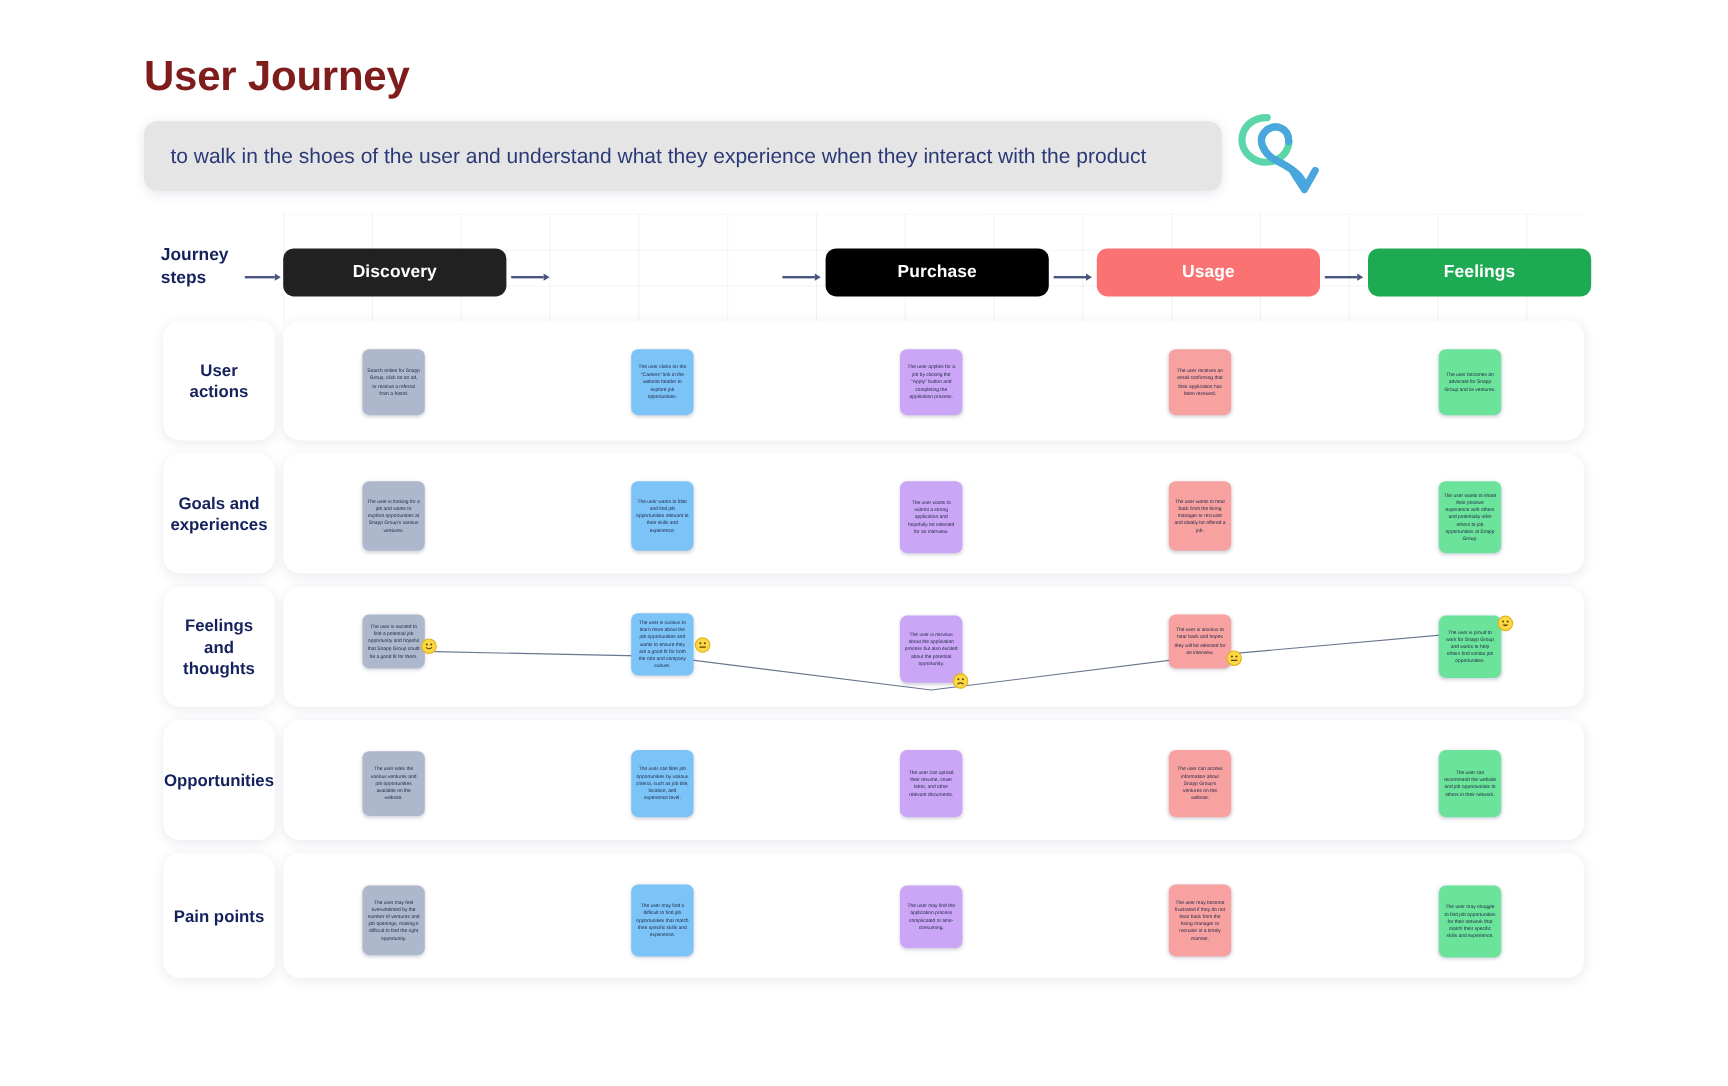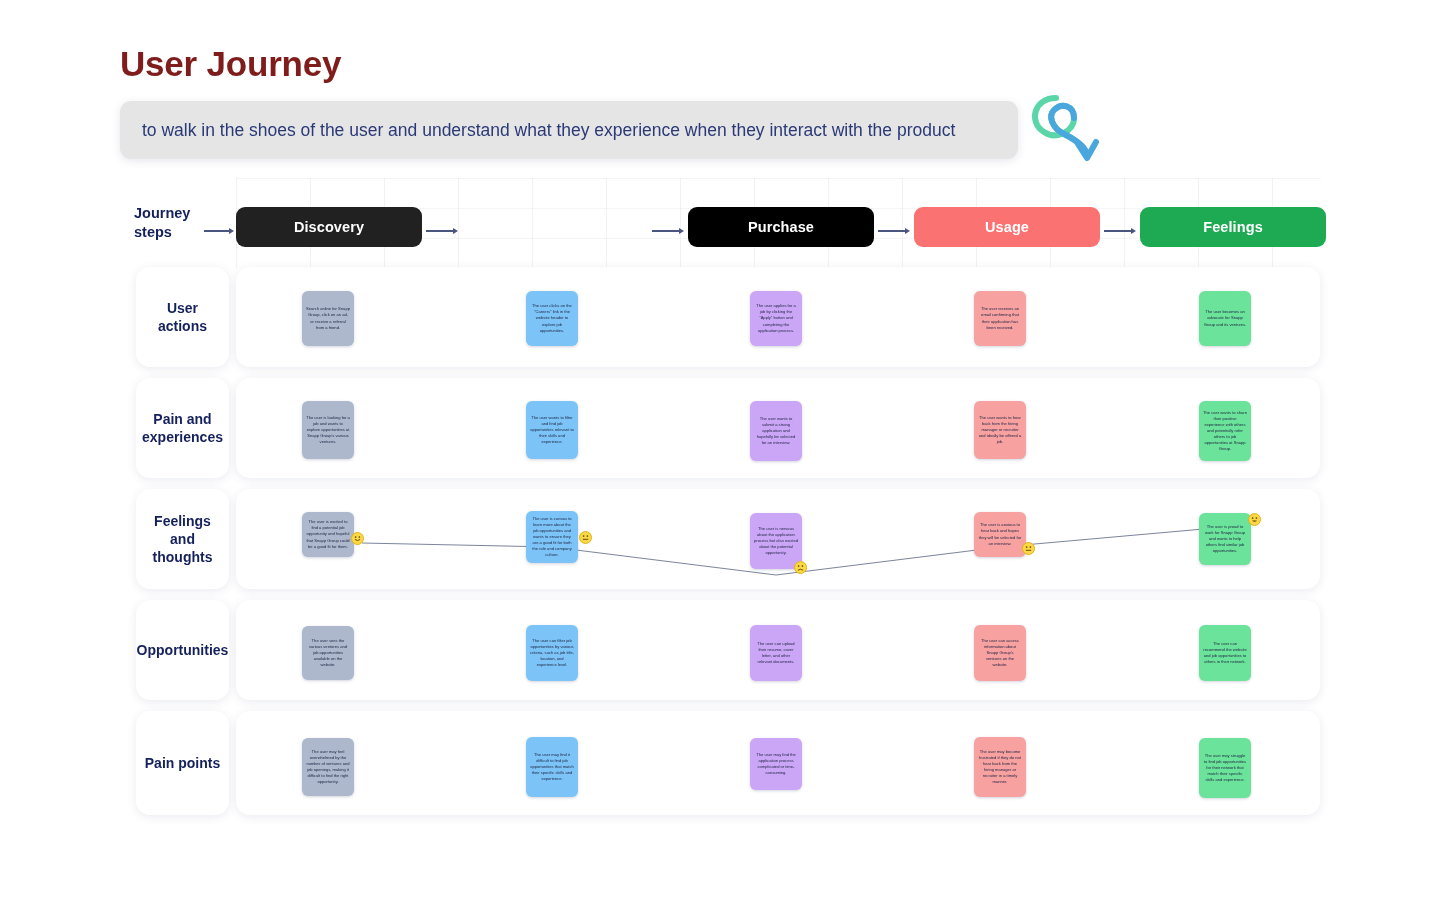--- a/index.html
+++ b/index.html
@@ -247,21 +247,21 @@
 </div>
 
 <div class="lane" style="top: 267px; height: 100px;"></div>
 <div class="lane-label" style="top: 267px; height: 100px;">User actions</div>
 <div class="card" style="left: 302px; top: 291px; width: 52px; height: 55px; background: rgb(173, 184, 204); z-index: 3;">Search online for Snapp Group, click on an ad, or receive a referral from a friend.</div>
 <div class="card" style="left: 526px; top: 291px; width: 52px; height: 55px; background: rgb(124, 196, 248); z-index: 3;">The user clicks on the "Careers" link in the website header to explore job opportunities.</div>
 <div class="card" style="left: 750px; top: 291px; width: 52px; height: 55px; background: rgb(203, 166, 247); z-index: 3;">The user applies for a job by clicking the "Apply" button and completing the application process.</div>
 <div class="card" style="left: 974px; top: 291px; width: 52px; height: 55px; background: rgb(247, 161, 161); z-index: 3;">The user receives an email confirming that their application has been received.</div>
 <div class="card" style="left: 1199px; top: 291px; width: 52px; height: 55px; background: rgb(107, 227, 154); z-index: 3;">The user becomes an advocate for Snapp Group and its ventures.</div>
 <div class="lane" style="top: 378px; height: 100px;"></div>
-<div class="lane-label" style="top: 378px; height: 100px;">Pain and experiences</div>
+<div class="lane-label" style="top: 378px; height: 100px;">Goals and experiences</div>
 <div class="card" style="left: 302px; top: 401px; width: 52px; height: 58px; background: rgb(173, 184, 204); z-index: 3;">The user is looking for a job and wants to explore opportunities at Snapp Group's various ventures.</div>
 <div class="card" style="left: 526px; top: 401px; width: 52px; height: 58px; background: rgb(124, 196, 248); z-index: 3;">The user wants to filter and find job opportunities relevant to their skills and experience.</div>
 <div class="card" style="left: 750px; top: 401px; width: 52px; height: 60px; background: rgb(203, 166, 247); z-index: 3;">The user wants to submit a strong application and hopefully be selected for an interview.</div>
 <div class="card" style="left: 974px; top: 401px; width: 52px; height: 58px; background: rgb(247, 161, 161); z-index: 3;">The user wants to hear back from the hiring manager or recruiter and ideally be offered a job.</div>
 <div class="card" style="left: 1199px; top: 401px; width: 52px; height: 60px; background: rgb(107, 227, 154); z-index: 3;">The user wants to share their positive experience with others and potentially refer others to job opportunities at Snapp Group.</div>
 <div class="lane" style="top: 489px; height: 100px;"></div>
 <div class="lane-label" style="top: 489px; height: 100px;">Feelings and thoughts</div>
 <div class="card" style="left: 302px; top: 512px; width: 52px; height: 45px; background: rgb(173, 184, 204); z-index: 3;">The user is excited to find a potential job opportunity and hopeful that Snapp Group could be a good fit for them.</div>
 <div class="card" style="left: 526px; top: 511px; width: 52px; height: 52px; background: rgb(124, 196, 248); z-index: 3;">The user is curious to learn more about the job opportunities and wants to ensure they are a good fit for both the role and company culture.</div>
 <div class="card" style="left: 750px; top: 513px; width: 52px; height: 56px; background: rgb(203, 166, 247); z-index: 3;">The user is nervous about the application process but also excited about the potential opportunity.</div>

